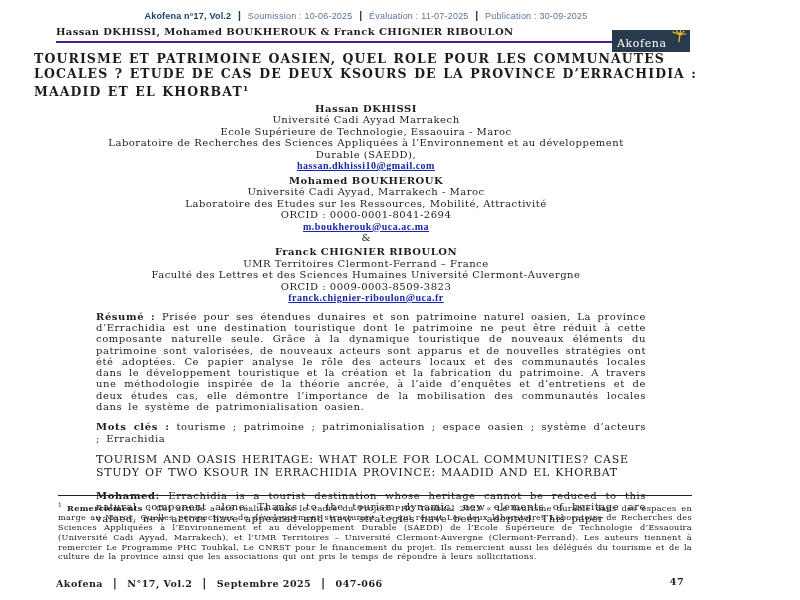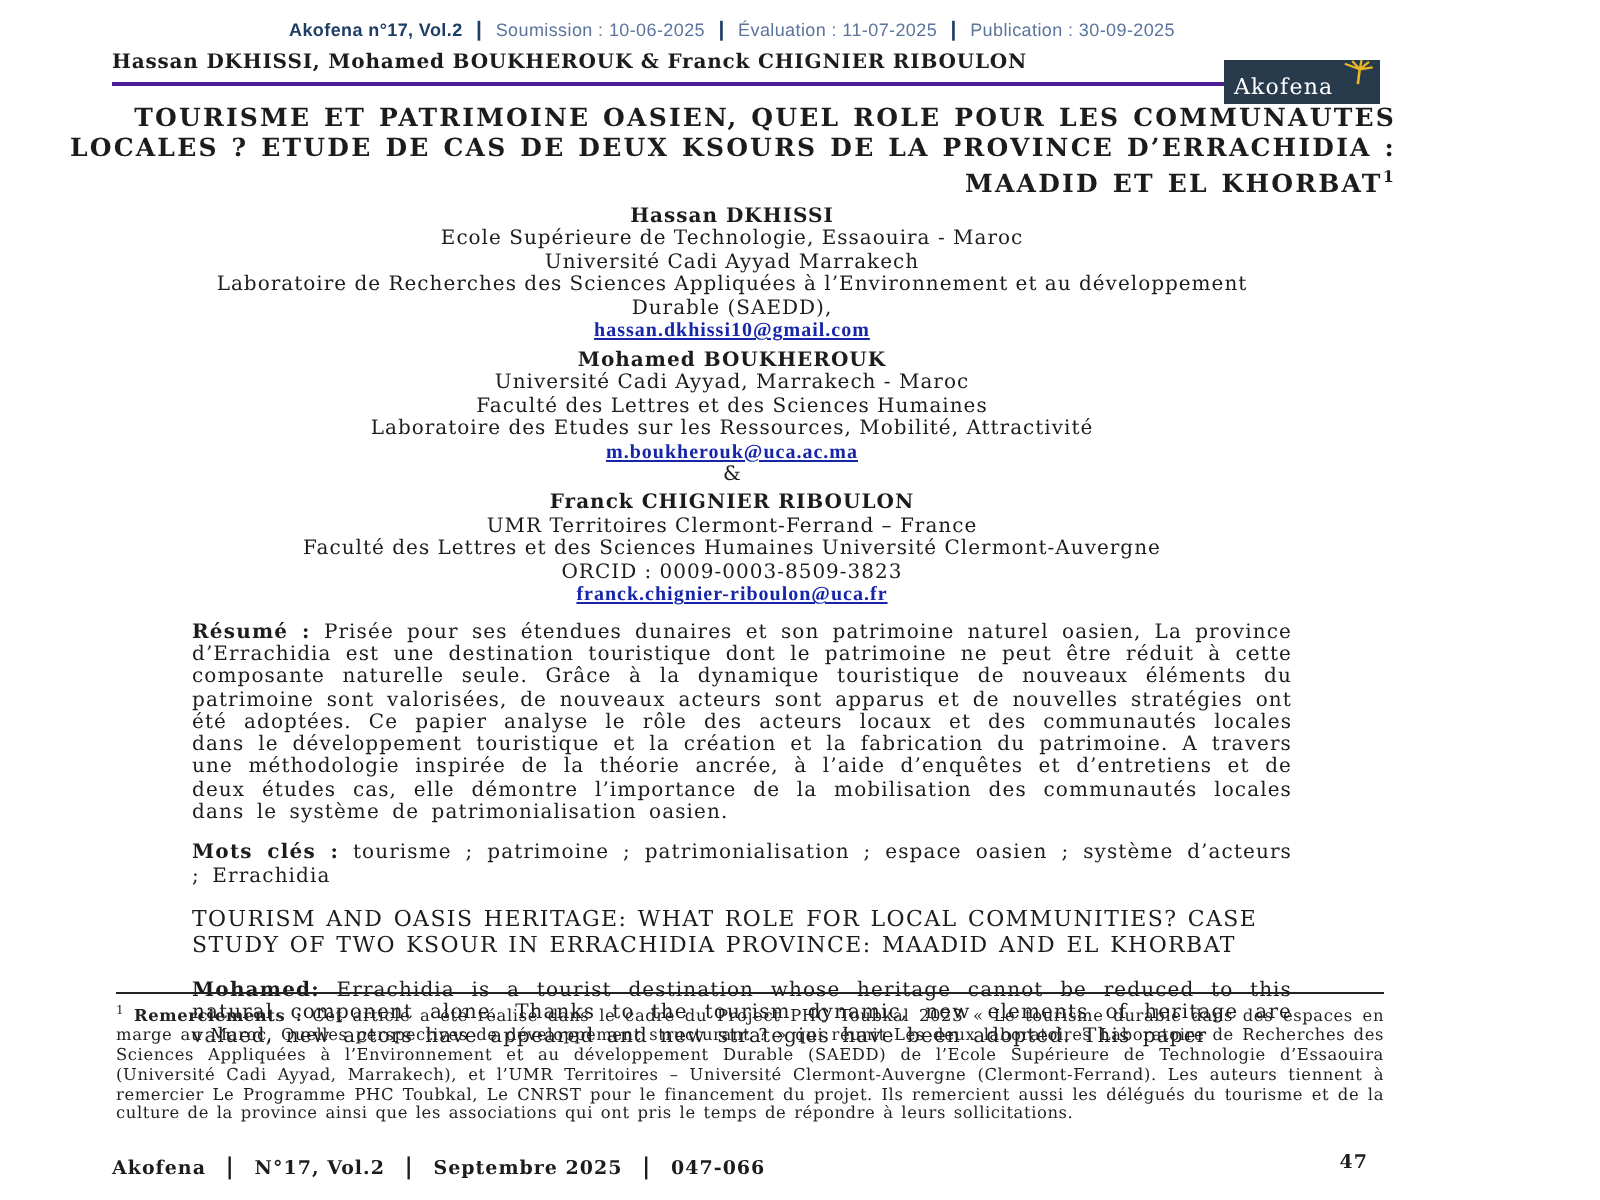--- a/index.html
+++ b/index.html
@@ -24,21 +24,21 @@
   }
   
   .logo {
     position:absolute; top:30px; right:42px; width:78px; height:22px;
     background:var(--logo-bg,#273b4d);
   }
   .logo-text { position:absolute; left:5px; bottom:2px; color:#ffffff; font-size:11px; letter-spacing:.6px; }
   .palm { position:absolute; right:2px; top:0; width:20px; height:13px; }
   
   .title {
-    margin:9px auto 0; width:664px; text-align:right;
+    margin:9px auto 0; width:664px; text-align:left;
     font-size:12.5px; line-height:14.5px; font-weight:bold;
     letter-spacing:1.1px; word-spacing:1px;
   }
   .title sup { font-size:8px; }
   
   .author-block { margin-top:3px; text-align:center; font-size:10px; line-height:11.5px; letter-spacing:.5px; }
   .author-name { font-weight:bold; }
   .email { color:var(--link-blue,#1726a8); font-weight:bold; text-decoration:underline; cursor:pointer;font-family:Liberation Serif, serif; }
   .amp { text-align:center; font-size:10px; line-height:11px; }
   
@@ -94,32 +94,32 @@
       <path d="M12,5 L4,2 M12,5 L8,0.5 M12,5 L13,0 M12,5 L17,1 M12,5 L19,4" stroke="#e9b822" stroke-width="1.2" fill="none"></path>
     </svg>
   </div>
 
   <h1 class="title">
     <span>TOURISME ET PATRIMOINE OASIEN, QUEL ROLE POUR LES COMMUNAUTES LOCALES ? ETUDE DE CAS DE DEUX KSOURS DE LA PROVINCE D’ERRACHIDIA : MAADID ET EL KHORBAT</span><sup>1</sup>
   </h1>
 
   <div class="author-block">
     <div class="author-name">Hassan DKHISSI</div>
+    <div>Université Cadi Ayyad Marrakech</div>
     <div>Ecole Supérieure de Technologie, Essaouira - Maroc</div>
-    <div>Université Cadi Ayyad Marrakech</div>
     <div>Laboratoire de Recherches des Sciences Appliquées à l’Environnement et au développement</div>
     <div>Durable (SAEDD),</div>
     <div><a class="email">hassan.dkhissi10@gmail.com</a></div>
   </div>
 
   <div class="author-block">
     <div class="author-name">Mohamed BOUKHEROUK</div>
     <div>Université Cadi Ayyad, Marrakech - Maroc</div>
-    <div>Faculté des Lettres et des Sciences Humaines</div>
     <div>Laboratoire des Etudes sur les Ressources, Mobilité, Attractivité</div>
+    <div>ORCID : 0000-0001-8041-2694</div>
     <div><a class="email">m.boukherouk@uca.ac.ma</a></div>
   </div>
 
   <div class="amp">&amp;</div>
 
   <div class="author-block">
     <div class="author-name">Franck CHIGNIER RIBOULON</div>
     <div>UMR Territoires Clermont-Ferrand – France</div>
     <div>Faculté des Lettres et des Sciences Humaines Université Clermont-Auvergne</div>
     <div>ORCID : 0009-0003-8509-3823</div>

